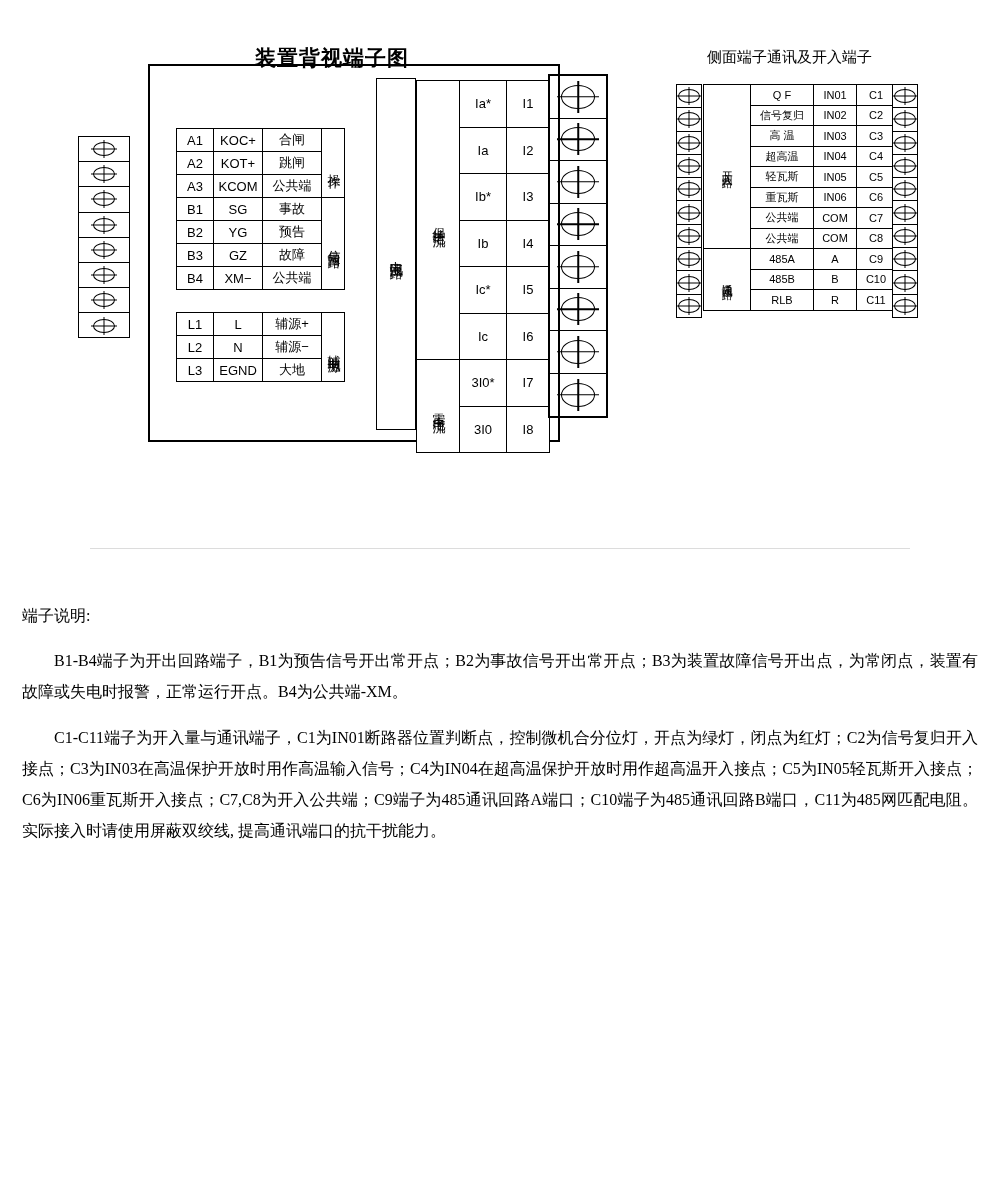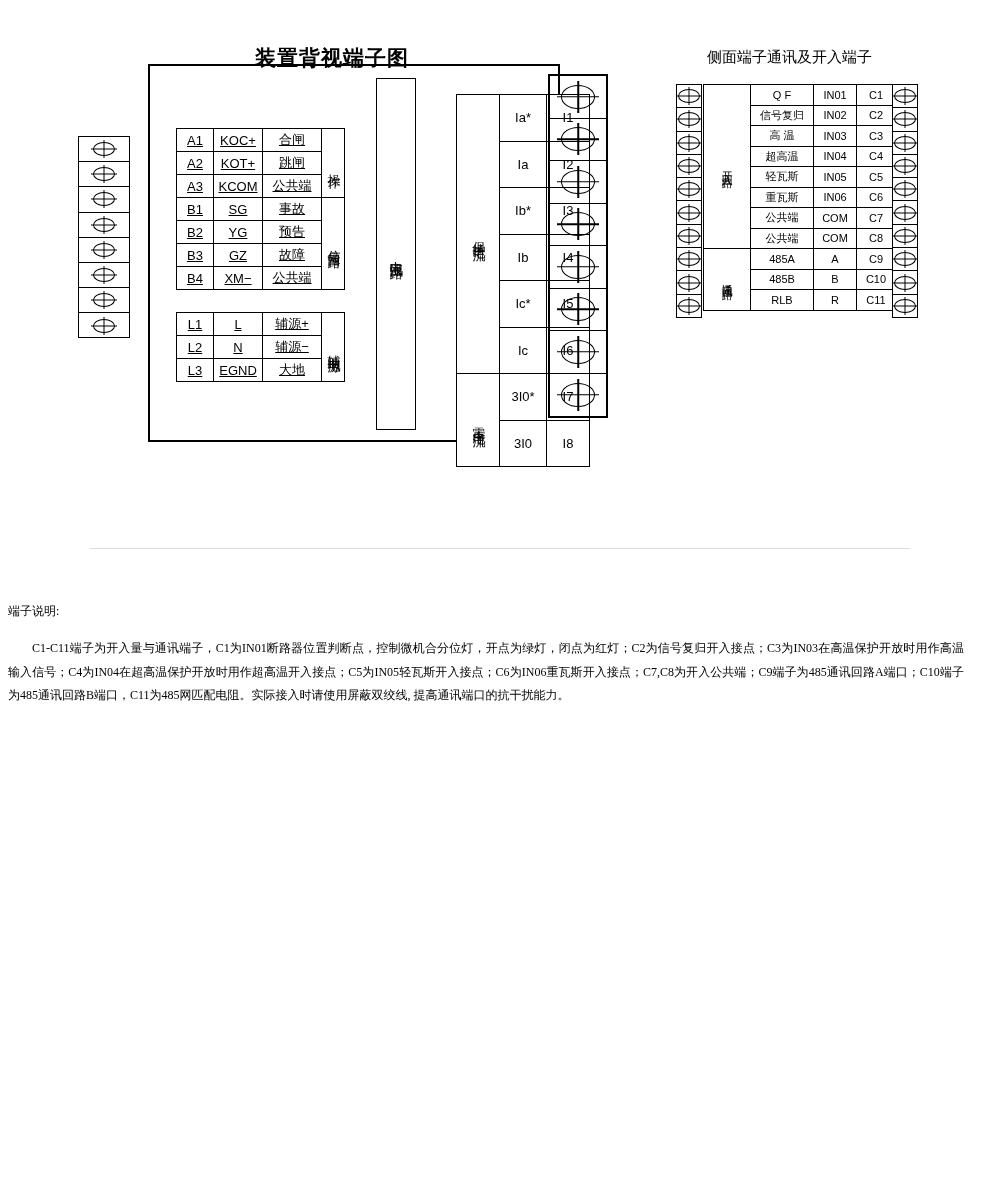--- a/index.html
+++ b/index.html
@@ -130,21 +130,21 @@
     letter-spacing: 2px;
     line-height: 1.15;
   }
 
   
   .signal-block {
     position: absolute;
     left: 176px;
     top: 128px;
   }
-  .signal-block td { height: 22px; text-decoration: underline; }
+  .signal-block td { height: 22px; }
   .sig-c1 { width: 36px; }
   .sig-c2 { width: 48px; }
   .sig-c3 { width: 58px; border-radius: 11px; }
   .sig-c4 { width: 22px; }
 
   
   .cur-loop {
     position: absolute;
     left: 376px;
     top: 78px;
@@ -156,22 +156,21 @@
     align-items: center;
     justify-content: center;
     font-size: 13.5px;
     font-family: "Liberation Sans", sans-serif;
   }
 
   
   .cur-table {
     position: absolute;
     left: 416px;
-    top: 94px;
-    margin-left: 40px;
+    top: 80px;
   }
   .cur-table td { height: 45.5px; }
   .cc-label { width: 42px; }
   .cc-name { width: 46px; }
   .cc-no { width: 42px; }
 
   
   .big-strip {
     position: absolute;
     left: 548px;
@@ -245,24 +244,24 @@
     left: 892px;
     top: 84px;
     width: 26px;
     height: 234px;
   }
   .side-strip-left .cell, .side-strip-right .cell { height: 23.3px; }
 
   
   .body-text {
     position: absolute;
-    left: 8px;
+    left: 22px;
     top: 600px;
     width: 956px;
-    font-size: 12px;
+    font-size: 16px;
     line-height: 1.95;
     text-align: justify;
   }
   .body-text p { margin: 0 0 14px 0; }
   .indent { text-indent: 2em; }
 </style>
 </head>
 <body>
 
 <div class="page">
@@ -572,16 +571,17 @@
       </div>
     <div class="cell">
         <span class="screw"></span>
       </div>
   </div>
 
   <div class="hr-soft"></div>
 
   <div class="body-text">
     <p>端子说明:</p>
+    <p class="indent">B1-B4端子为开出回路端子，B1为预告信号开出常开点；B2为事故信号开出常开点；B3为装置故障信号开出点，为常闭点，装置有故障或失电时报警，正常运行开点。B4为公共端-XM。</p>
     <p class="indent">C1-C11端子为开入量与通讯端子，C1为IN01断路器位置判断点，控制微机合分位灯，开点为绿灯，闭点为红灯；C2为信号复归开入接点；C3为IN03在高温保护开放时用作高温输入信号；C4为IN04在超高温保护开放时用作超高温开入接点；C5为IN05轻瓦斯开入接点；C6为IN06重瓦斯开入接点；C7,C8为开入公共端；C9端子为485通讯回路A端口；C10端子为485通讯回路B端口，C11为485网匹配电阻。实际接入时请使用屏蔽双绞线, 提高通讯端口的抗干扰能力。</p>
   </div>
 
 </div>
 
 </body></html>

